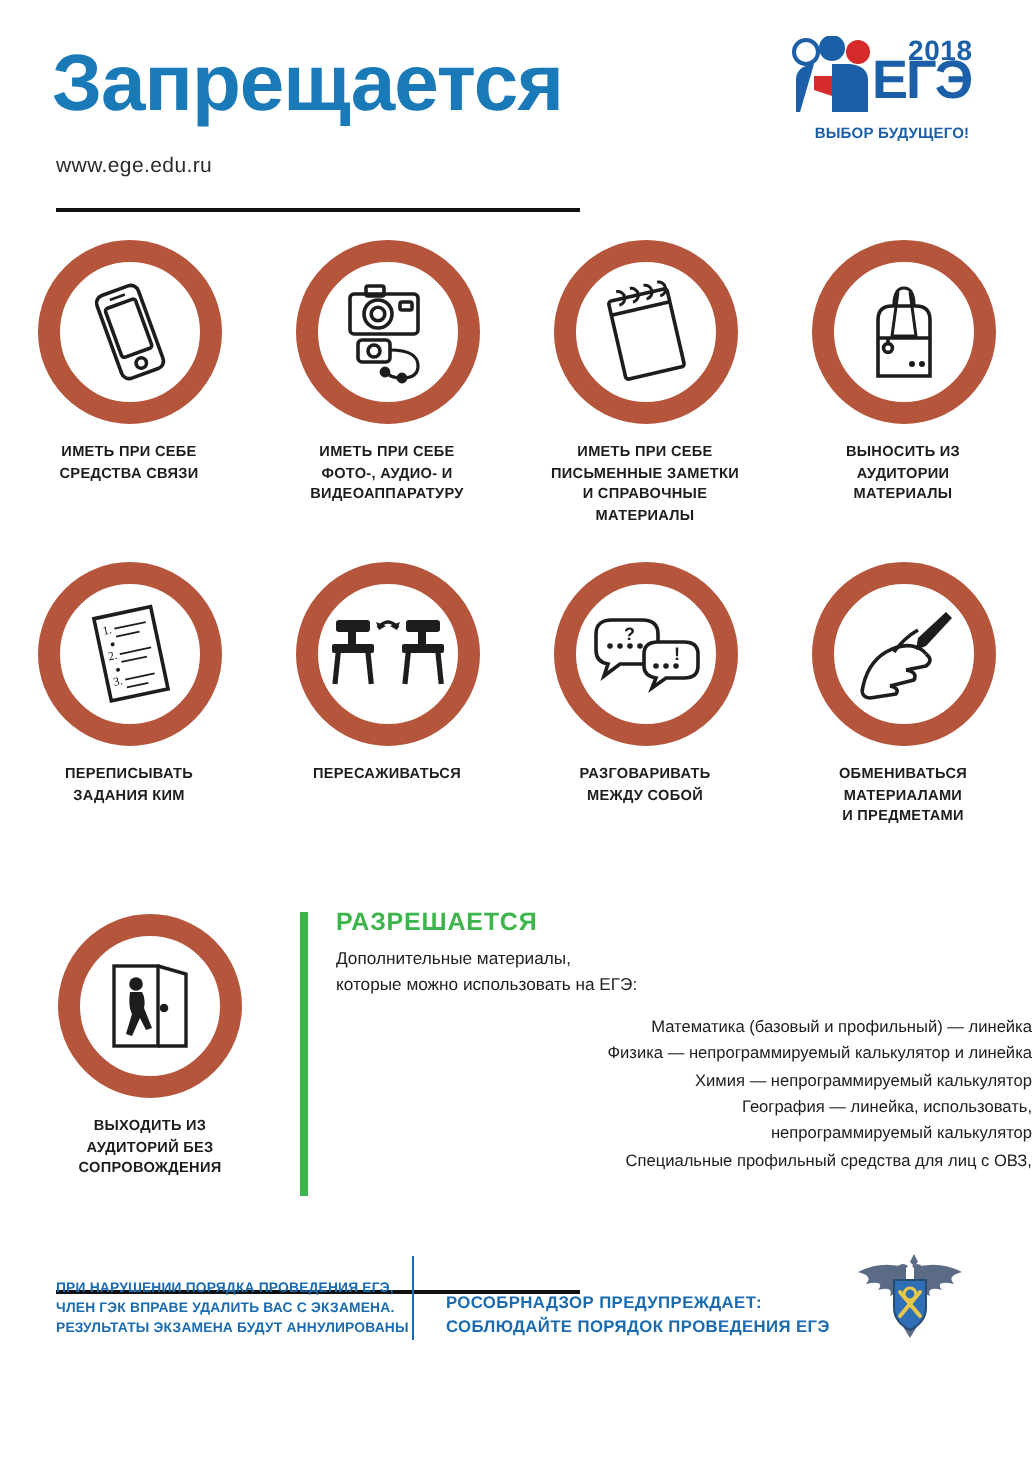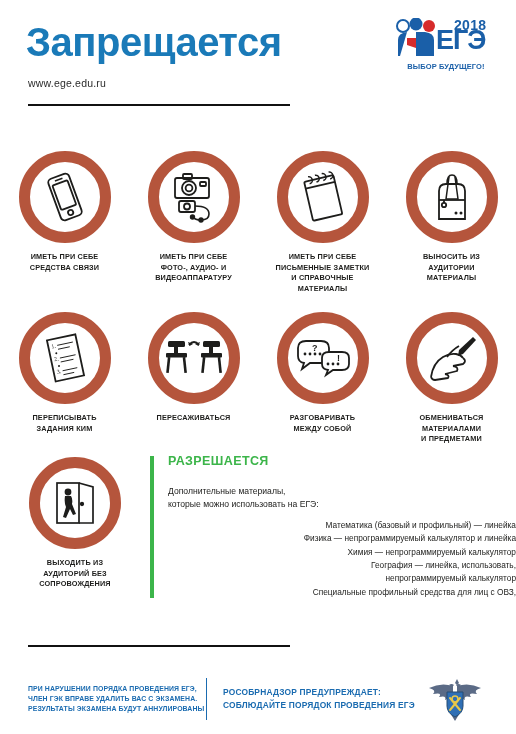--- a/index.html
+++ b/index.html
@@ -90,21 +90,21 @@
     font-size: 7.5px;
     font-weight: 700;
     color: #1a5fa8;
     letter-spacing: 0.1px;
   }
 
   
   .grid {
     position: absolute;
     left: 0;
-    top: 151px;
+    top: 120px;
     width: 516px;
   }
   .row {
     display: flex;
     width: 516px;
   }
   .cell {
     width: 129px;
     box-sizing: border-box;
     text-align: center;
@@ -154,21 +154,21 @@
   }
   .allowed {
     flex: 1;
     padding-top: 2px;
   }
   .allowed-title {
     font-size: 12.5px;
     font-weight: 700;
     color: #3cb54a;
     letter-spacing: 0.4px;
-    margin-bottom: 17px;
+    margin-bottom: 5px;
   }
   .allowed-intro {
     font-size: 8.6px;
     color: #1d1d1b;
     line-height: 1.55;
     margin-bottom: 7px;
   }
   .allowed-list {
     list-style: none;
     margin: 0;
@@ -186,24 +186,24 @@
     position: absolute;
     left: 28px;
     top: 645px;
     width: 262px;
     height: 2px;
     background: #111111;
   }
   .footer {
     position: absolute;
     left: 0;
-    top: 676px;
+    top: 624px;
     width: 504px;
     display: flex;
-    align-items: center;
+    align-items: flex-end;
   }
   .footer-warning {
     width: 206px;
     padding-left: 28px;
     box-sizing: border-box;
     font-size: 6.9px;
     font-weight: 700;
     color: #1a6bb0;
     line-height: 1.45;
     letter-spacing: 0.1px;

